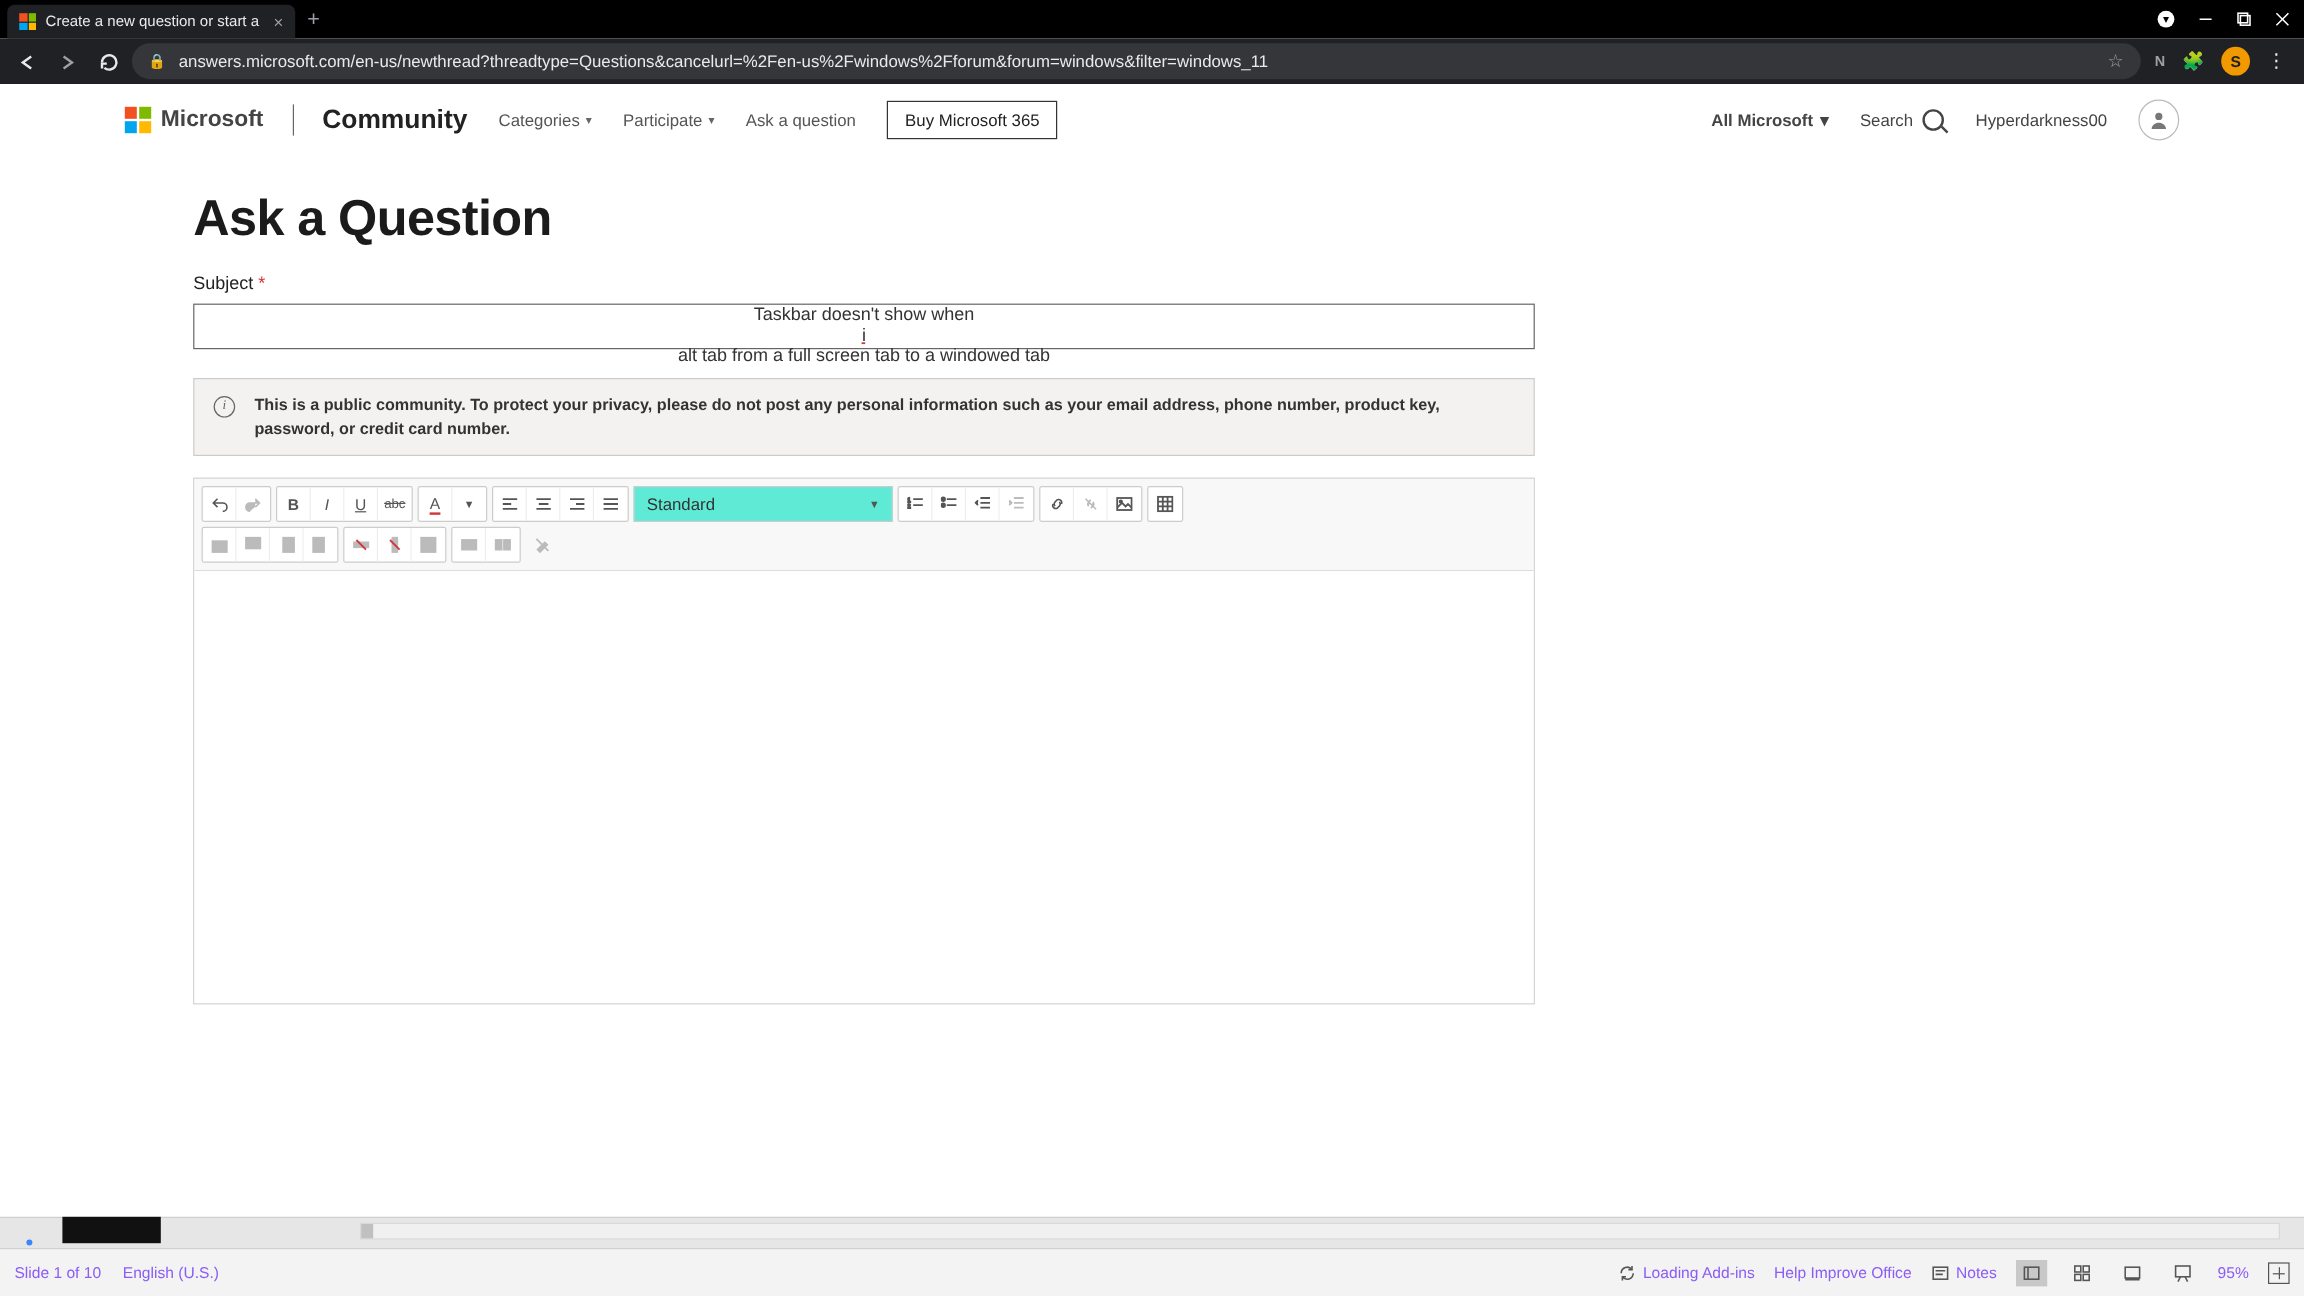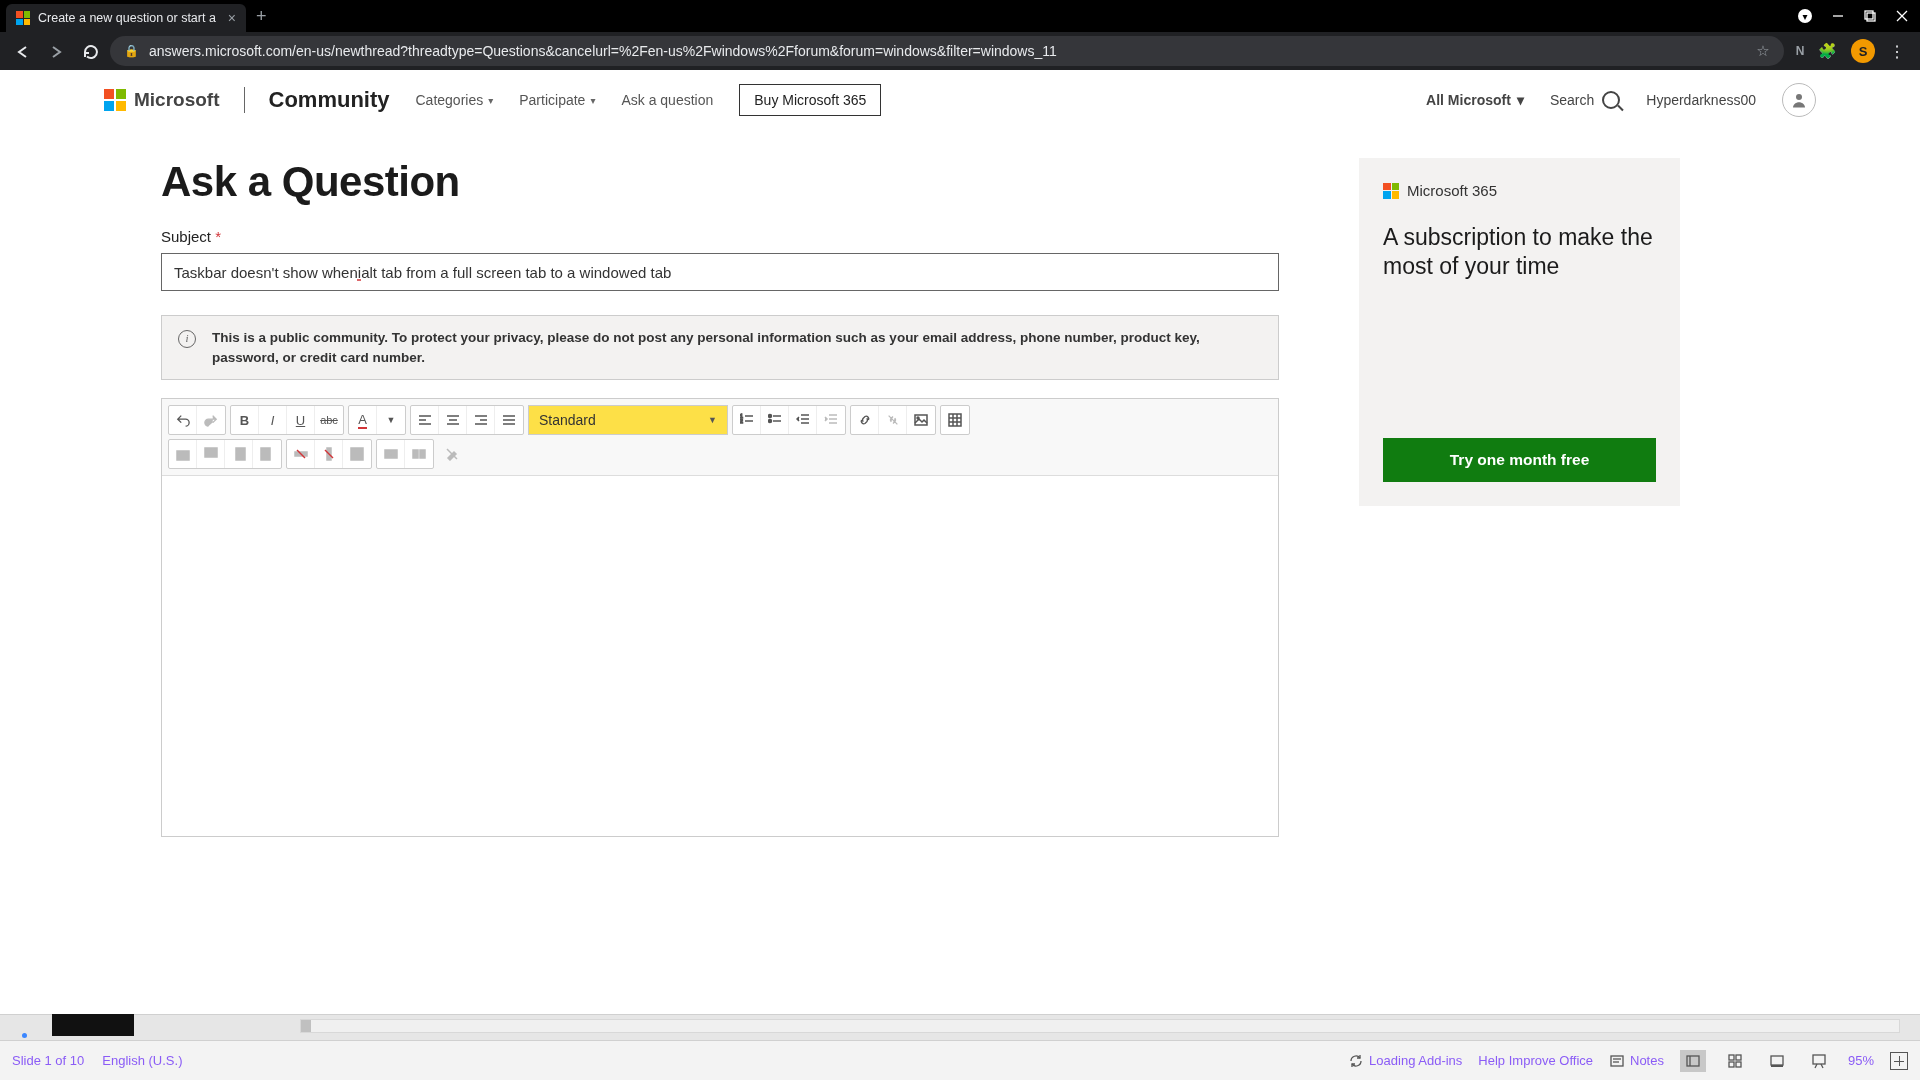--- a/index.html
+++ b/index.html
@@ -67,21 +67,21 @@
   .editor{border:1px solid #ccc;margin-top:18px;background:#fff;}
   .toolbar{background:#f8f8f8;border-bottom:1px solid #ddd;padding:6px;}
   .tb-row{display:flex;align-items:center;gap:4px;flex-wrap:wrap;}
   .tb-row + .tb-row{margin-top:4px;}
   .tb-group{display:flex;border:1px solid #ccc;background:#fff;border-radius:2px;}
   .tb-btn{width:28px;height:28px;display:flex;align-items:center;justify-content:center;font-size:13px;color:#555;border-right:1px solid #eee;}
   .tb-btn:last-child{border-right:0;}
   .tb-btn.dim{color:#bbb;}
   .tb-btn svg{width:14px;height:14px;stroke:#555;fill:none;stroke-width:1.5;}
   .tb-btn.dim svg{stroke:#bbb;fill:#bbb;}
-  .font-dd{border:1px solid #ccc;background:#fde047;height:30px;width:200px;display:flex;align-items:center;padding:0 10px;font-size:14px;color:#333;justify-content:space-between;}
+  .font-dd{border:1px solid #ccc;background:#5eead4;height:30px;width:216px;display:flex;align-items:center;padding:0 10px;font-size:14px;color:#333;justify-content:space-between;}
   .font-dd .tri{font-size:9px;color:#555;}
   .editor-body{height:360px;background:#fff;}
 
   .side-panel{width:321px;background:#f3f2f1;padding:24px;height:348px;display:flex;flex-direction:column;}
   .side-panel .ms365{display:flex;align-items:center;gap:8px;font-size:15px;color:#333;font-weight:400;}
   .side-panel .ms365 .ms-favicon{width:16px;height:16px;gap:1px;}
   .side-head{font-size:23px;color:#1b1b1b;margin-top:24px;line-height:1.25;font-weight:400;}
   .try-btn{margin-top:auto;background:#107c10;color:#fff;border:0;height:44px;font-size:15.5px;font-weight:600;cursor:pointer;}
 
   
@@ -207,21 +207,21 @@
           </svg>
         </span>
     </div>
   </div>
 
   <div class="content-wrap">
     <div class="main-col">
       <h1>Ask a Question</h1>
 
       <div class="field-label"><span>Subject</span> <span class="req">*</span></div>
-      <div class="text-input" style="display:flex;align-items:center;">
+      <div class="text-input" style="display:flex;align-items:center;flex-direction:column;">
         <span>Taskbar doesn't show when </span>
           <span class="spell-mark">i</span>
           <span> alt tab from a full screen tab to a windowed tab</span>
       </div>
 
       <div class="details-sec">
         <div class="notice-box">
           <span class="info-icn">i</span>
           <span class="bold">This is a public community. To protect your privacy, please do not post any personal information such as your email address, phone number, product key, password, or credit card number.</span><br>
         </div>
@@ -434,33 +434,20 @@
                     </svg>
                   </span>
               </div>
             </div>
           </div>
           <div class="editor-body"></div>
         </div>
       </div>
     </div>
 
-    <div class="side-panel">
-      <div class="ms365">
-        <span class="ms-favicon">
-            <span></span>
-            <span></span>
-            <span></span>
-            <span></span>
-          </span>
-        <span>Microsoft 365</span>
-      </div>
-      <div class="side-head">A subscription to make the most of your time</div>
-      <button class="try-btn">Try one month free</button>
-    </div>
   </div>
 
 </div>
 
 <div class="ppt-strip">
   <span class="dot"></span>
   <div class="thumb"></div>
   <div class="scroll-track">
     <div class="scroll-thumb"></div>
   </div>

